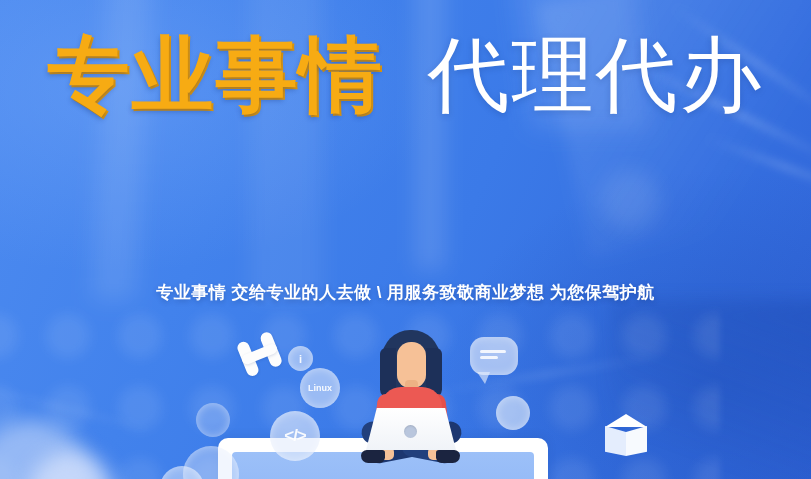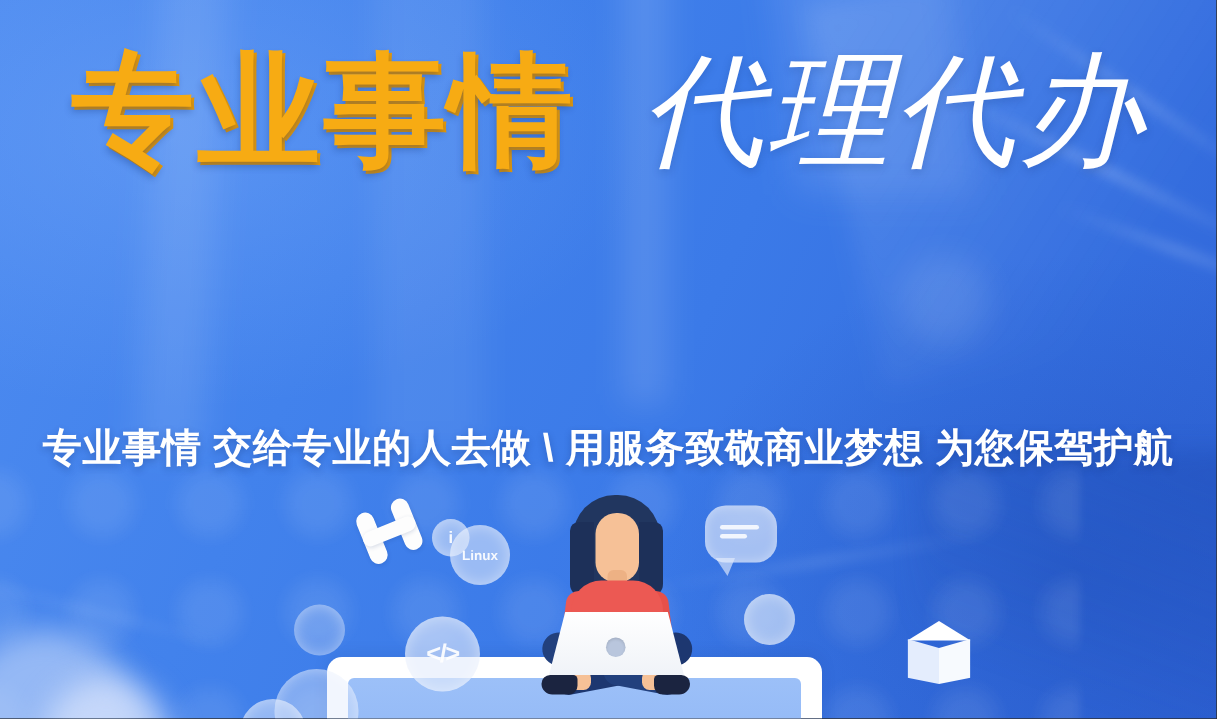--- a/index.html
+++ b/index.html
@@ -69,21 +69,20 @@
   #headline .yellow{
     color:#f7ab13;
     font-weight:bold;
     text-shadow:0 3px 5px rgba(20,50,120,.32), 2px 2px 0 #e79a06;
   }
   #headline .white{
     color:#ffffff;
     font-weight:normal;
     margin-left:44px;
     text-shadow:0 2px 6px rgba(20,50,120,.22);
-    font-style:italic;
   }
 
   
   #subtitle-box{
     position:absolute;
     left:42px; top:178px;
     width:738px; height:72px;
     background:#fdfdfd;
     border-radius:14px;
     box-shadow:0 5px 16px rgba(18,44,110,.22);
@@ -100,21 +99,21 @@
     background-clip:text;
     color:transparent;
   }
 
   
   #tagline{
     position:absolute; left:0; right:0; top:281px;
     text-align:center;
     color:#ffffff;
     font-family:"Liberation Sans","DejaVu Sans",sans-serif;
-    font-size:26px;
+    font-size:17px;
     font-weight:bold;
     letter-spacing:.5px;
     white-space:nowrap;
     text-shadow:0 2px 5px rgba(18,44,110,.30);
   }
 
   
   #illustration{ position:absolute; left:0; top:0; width:811px; height:479px; pointer-events:none; }
 
   
@@ -132,21 +131,21 @@
   .bubble{
     position:absolute; border-radius:50%;
     background:rgba(228,236,252,.62);
     box-shadow:inset 0 0 10px rgba(255,255,255,.45);
     display:flex; align-items:center; justify-content:center;
     color:rgba(255,255,255,.92);
     font-family:"Liberation Sans","DejaVu Sans",sans-serif;
     font-weight:bold;
   }
   .b-code{ left:270px; top:411px; width:50px; height:50px; font-size:17px; letter-spacing:-1px; }
-  .b-linux{ left:300px; top:350px; width:40px; height:40px; font-size:9px; background:rgba(222,232,252,.58); }
+  .b-linux{ left:300px; top:368px; width:40px; height:40px; font-size:9px; background:rgba(222,232,252,.58); }
   .b-i{ left:288px; top:346px; width:25px; height:25px; font-size:11px; background:rgba(225,235,252,.55); }
   .b-pause{ left:496px; top:396px; width:34px; height:34px; font-size:15px; background:rgba(225,235,252,.62); }
   .b-faint1{ left:196px; top:403px; width:34px; height:34px; background:rgba(230,238,252,.22); }
   .b-faint2{ left:183px; top:446px; width:56px; height:56px; background:rgba(222,233,252,.40); }
   .b-faint3{ left:160px; top:466px; width:44px; height:44px; background:rgba(216,229,252,.55); }
 
   
   .speech{
     position:absolute; left:470px; top:337px; width:48px; height:38px;
     background:rgba(228,237,252,.64); border-radius:14px;

